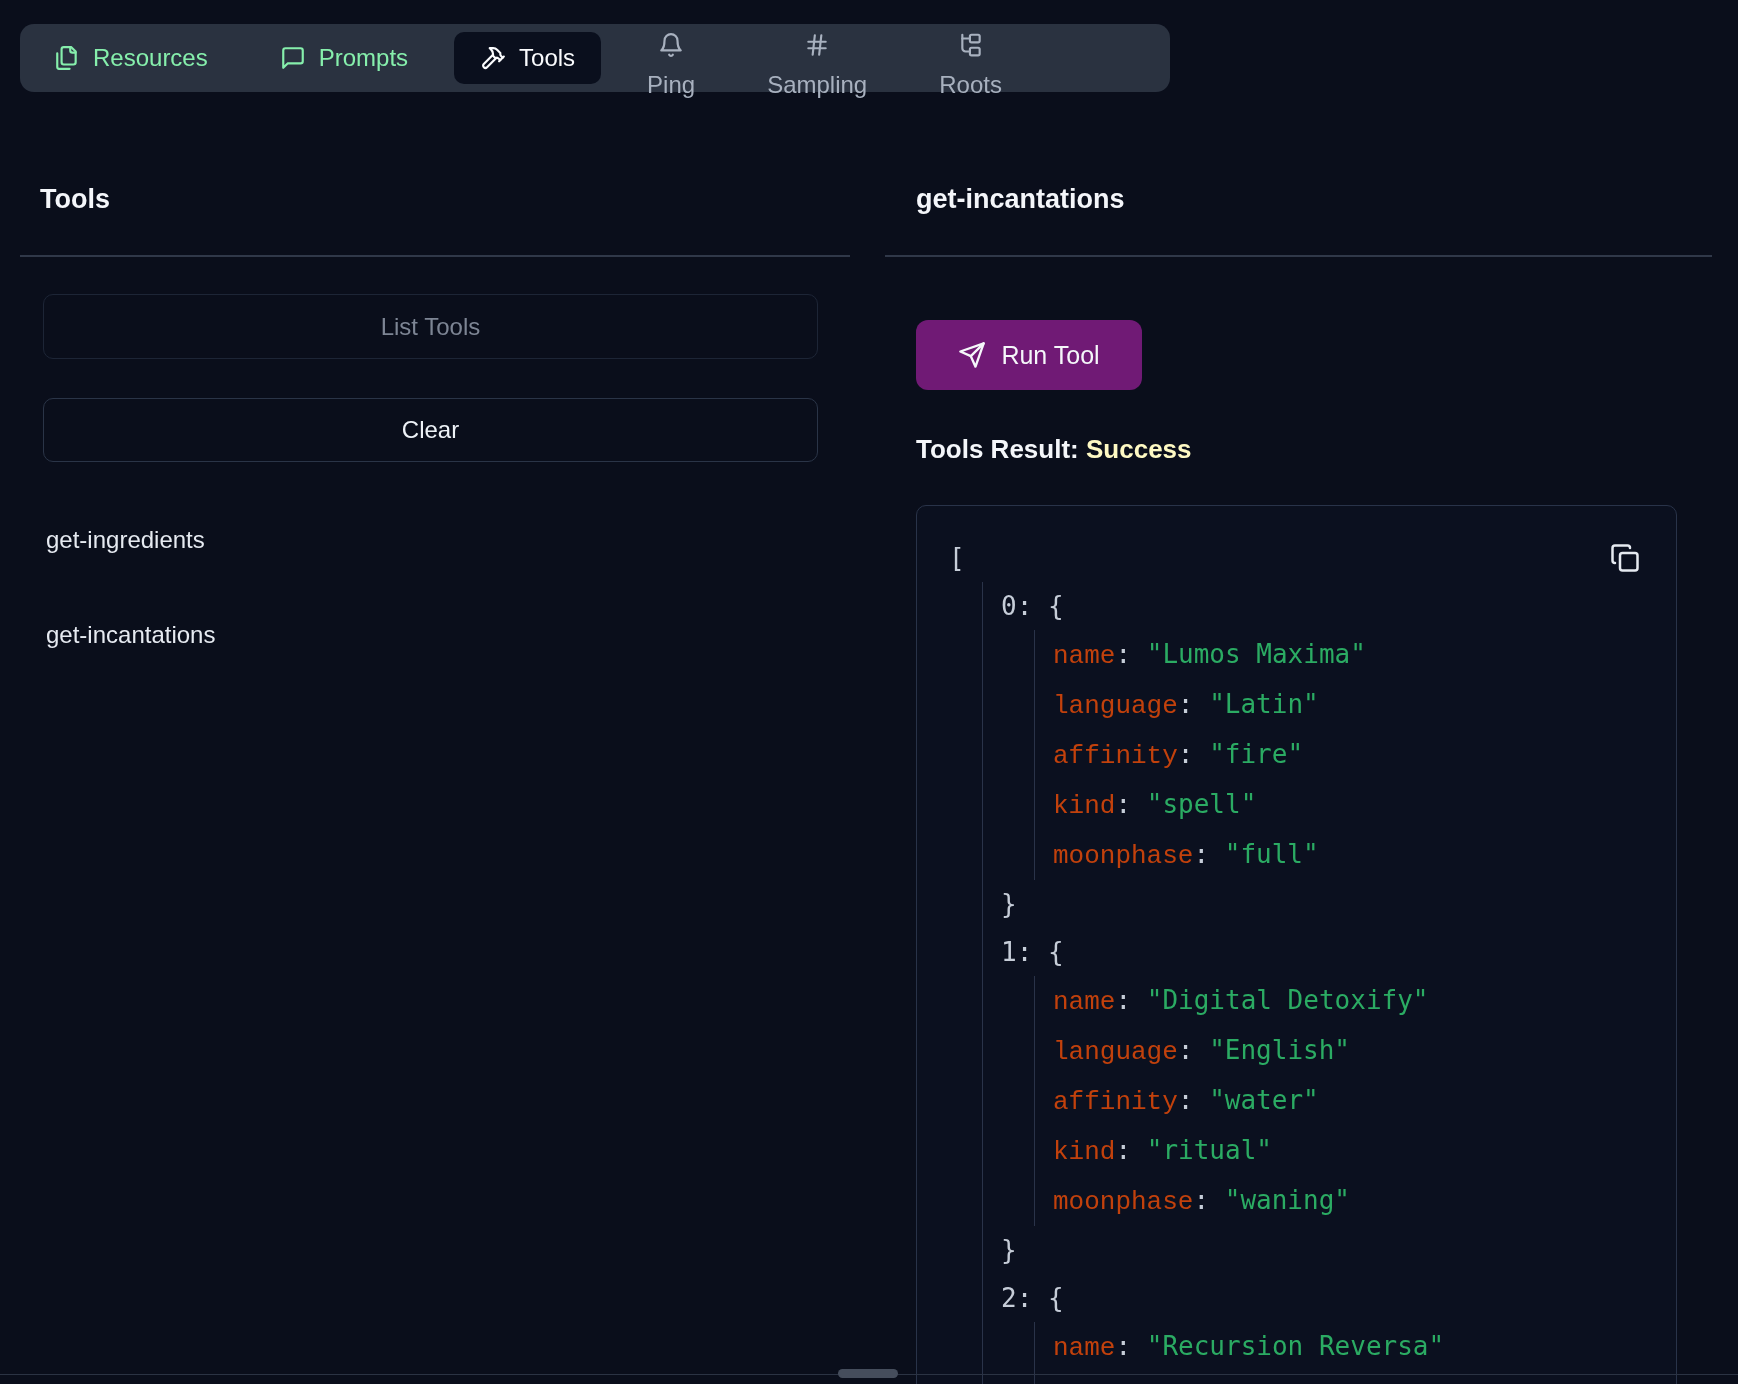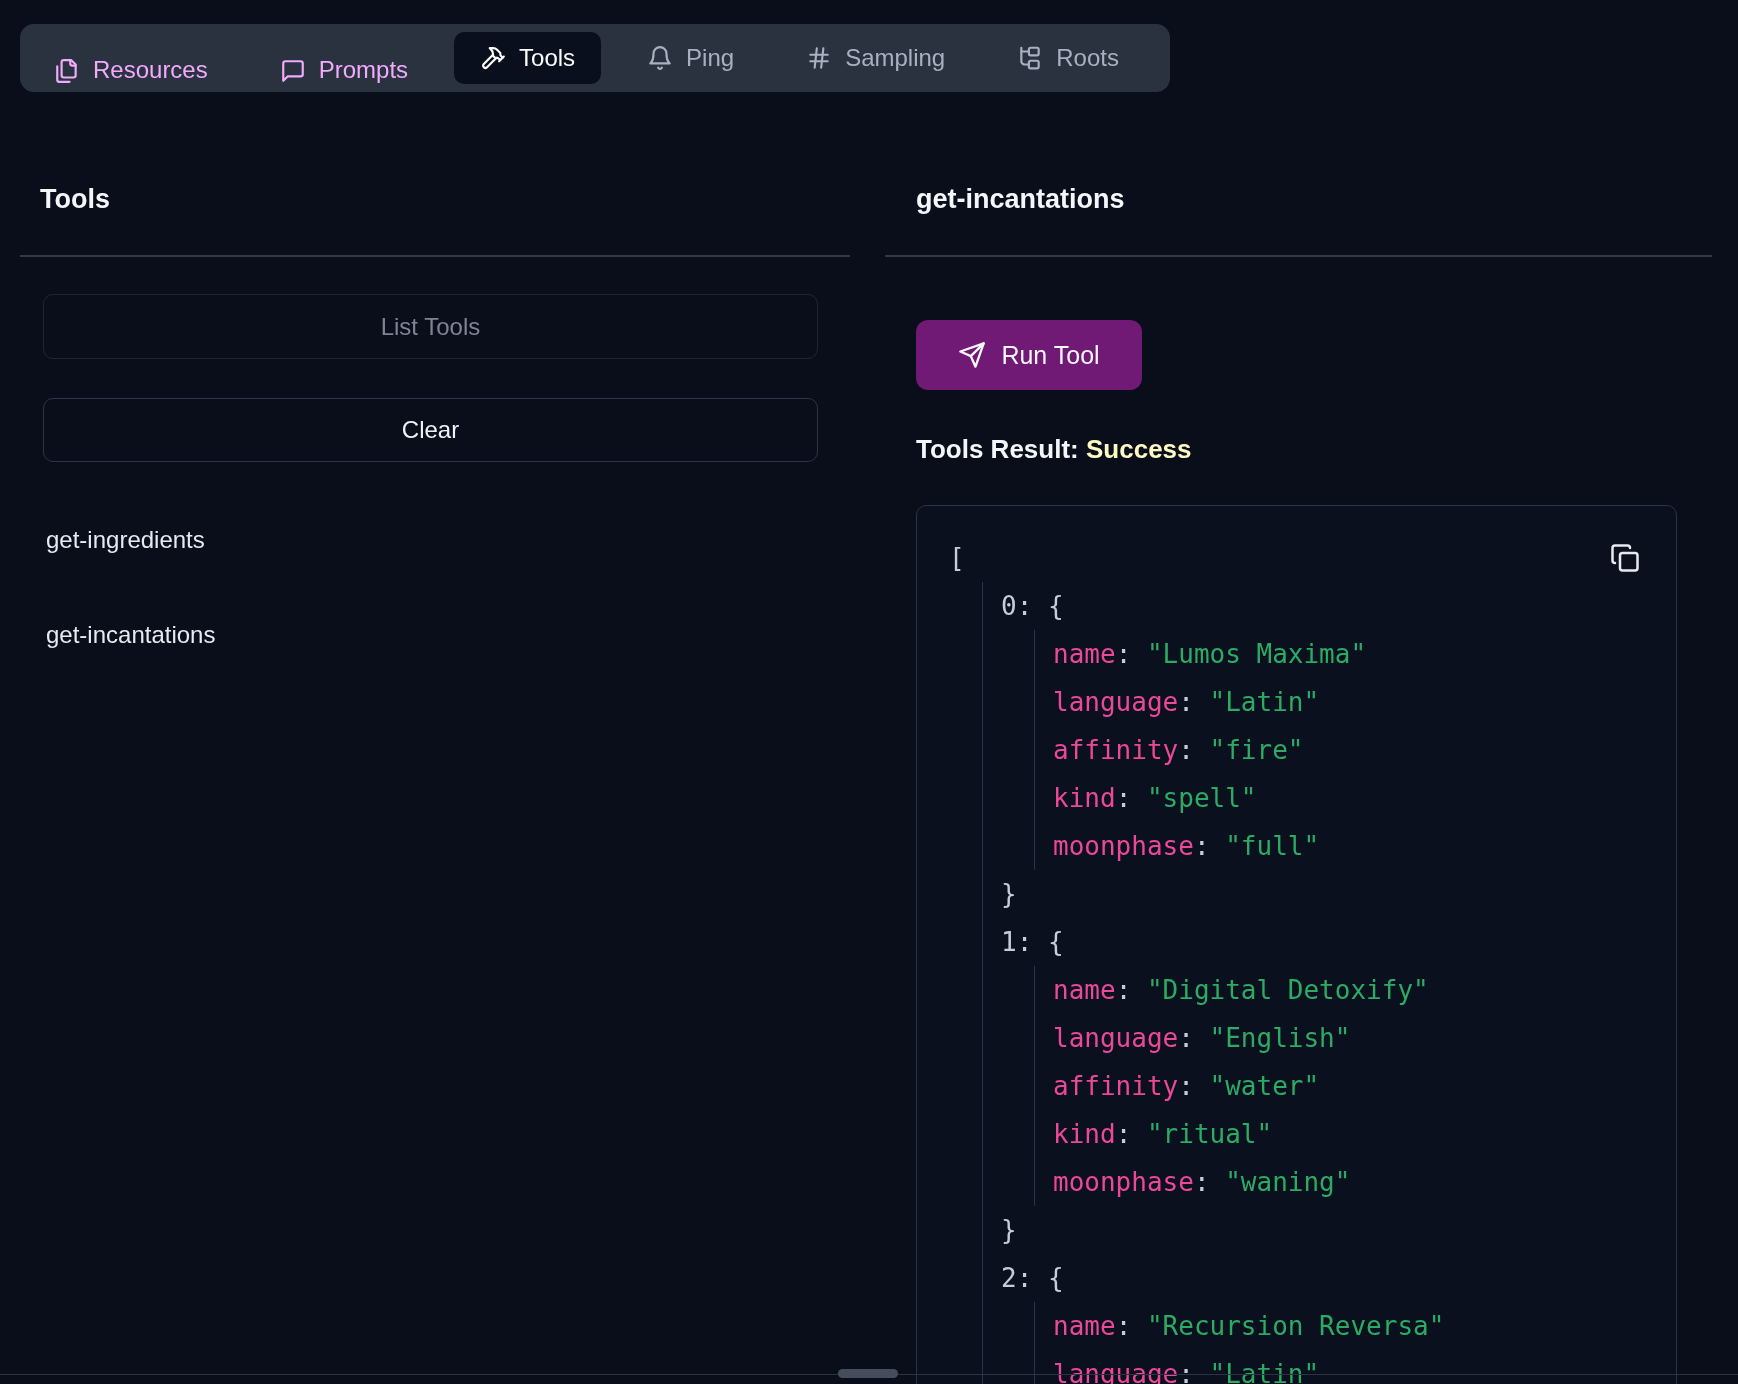--- a/index.html
+++ b/index.html
@@ -5,22 +5,22 @@
   html,body{margin:0;padding:0;background:#0a0e1b;}
   .stage{position:relative;width:1738px;height:1384px;overflow:hidden;
          background:#0a0e1b;font-family:"Liberation Sans",sans-serif;}
 
   
   .tabbar{position:absolute;left:20px;top:24px;width:1150px;height:68px;
           background:#2a3240;border-radius:14px;display:flex;align-items:center;
           padding:0 8px;box-sizing:border-box;gap:20px;}
   .tab{height:52px;border-radius:10px;padding:0 26px;display:flex;align-items:center;
        gap:13px;font-size:24px;font-weight:500;white-space:nowrap;cursor:pointer;}
-  .tab.disabled{color:#f0abfc;align-items:flex-end;}
-  .tab.enabled{color:#a8b1bf;}
+  .tab.disabled{color:#86efac;}
+  .tab.enabled{color:#a8b1bf;flex-direction:column;}
   .tab.active{background:#0a0f1d;color:#fbfcfe;}
   .tab svg{width:26px;height:26px;flex:0 0 auto;}
   .icon-stroke{fill:none;stroke:currentColor;stroke-width:2;
                stroke-linecap:round;stroke-linejoin:round;}
 
   
   .col-left{position:absolute;left:20px;top:0;width:830px;height:1384px;}
   .col-right{position:absolute;left:885px;top:0;width:827px;height:1384px;}
   .panel-title{position:absolute;left:20px;top:184px;margin:0;font-size:27px;
                font-weight:700;color:#f4f6fa;}
@@ -51,21 +51,21 @@
               box-sizing:border-box;background:#0b101f;border:1px solid #293349;
               border-radius:10px;padding:28px 36px 24px 32px;}
   .copy-btn{position:absolute;top:36px;right:34px;width:34px;height:34px;
             background:transparent;border:none;color:#e6eaf1;padding:0;cursor:pointer;}
   .copy-btn svg{width:30px;height:30px;}
 
   .jv{font-family:"DejaVu Sans Mono",monospace;font-size:26px;line-height:48px;
       color:#c6cdd8;}
   .jv-block{margin-left:33px;padding-left:18px;border-left:1px solid #2a3349;}
   .jv-line{white-space:nowrap;}
-  .jv-key{color:#ec4899;}
+  .jv-key{color:#c2410c;font-family:Liberation Mono, monospace;}
   .jv-idx{color:#c6cdd8;}
   .jv-str{color:#2bab63;}
 
   
   .scroll-track{position:absolute;left:0;top:1374px;width:1738px;height:1px;
                 background:#2b3343;}
   .scroll-thumb{position:absolute;left:838px;top:1369px;width:60px;height:9px;
                 border-radius:5px;background:#454d5c;cursor:pointer;}
 </style>
 </head>

